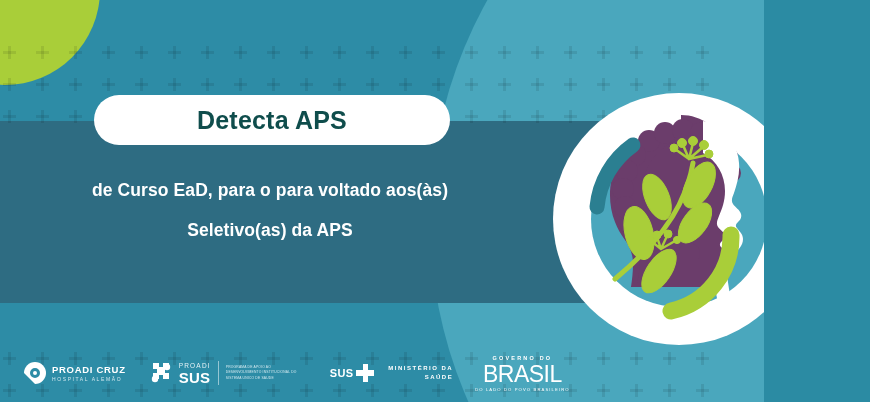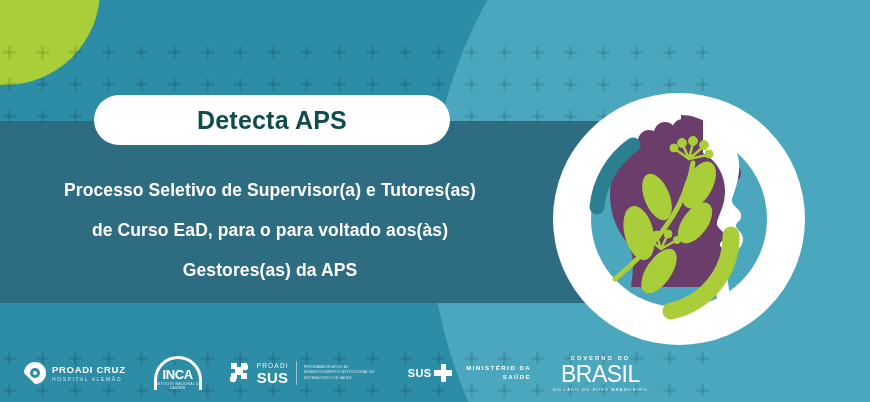--- a/index.html
+++ b/index.html
@@ -1,21 +1,21 @@
 <!DOCTYPE html>
 <html><head>
 <meta charset="utf-8">
 <style>
   html,body{margin:0;padding:0;}
   body{
     width:870px;height:402px;overflow:hidden;
     font-family:"Liberation Sans",sans-serif;
     background:#2b8ba3;
   }
-  .stage{position:relative;width:870px;height:402px;overflow:hidden;background:#2a8aa2;}
+  .stage{position:relative;width:764px;height:402px;overflow:hidden;background:#2a8aa2;}
 
   
   .bg-base{position:absolute;inset:0;background:#2d8ca6;}
   
   .bg-right{
     position:absolute;left:430px;top:-230px;width:900px;height:900px;
     background:#4aa7bd;border-radius:50%;
   }
   .bg-right2{
     position:absolute;left:560px;top:0;width:420px;height:402px;background:#4aa7bd;
@@ -246,23 +246,22 @@
       <div class="plus" style="left: 630px; top: 384px;"></div>
       <div class="plus" style="left: 663px; top: 384px;"></div>
       <div class="plus" style="left: 696px; top: 384px;"></div>
     </div>
 
   <div class="pill">
     <span>Detecta APS</span>
   </div>
 
   <div class="copy">
-    <div>Processo Seletivo de Supervisor(a) e Tutores(as)</div>
     <div>de Curso EaD, para o para voltado aos(às)</div>
-    <div>Gestores(as) da APS</div>
+    <div>Seletivo(as) da APS</div>
   </div>
 
   <div class="illus">
     <div class="illus-disc"></div>
     <svg width="252" height="252" viewBox="0 0 252 252">
 
       <circle cx="126" cy="126" r="88" fill="#4aa7bd"></circle>
 
       <g fill="#6b3d6b">
         <path d="M128 40
@@ -351,25 +350,20 @@
   <div class="logobar">
 
     <div class="logo lg-oc">
       <div class="mark"></div>
       <div>
         <div class="txt1">PROADI CRUZ</div>
         <div class="txt2">HOSPITAL ALEMÃO</div>
       </div>
     </div>
 
-    <div class="logo lg-inca">
-      <div class="arc"></div>
-      <div class="nm">INCA</div>
-      <div class="sub">INSTITUTO NACIONAL DE CÂNCER</div>
-    </div>
 
     <div class="logo lg-proadi">
       <div class="glyph">
         <svg width="26" height="26" viewBox="0 0 26 26">
           <path d="M5 3 h6 v4 h4 V3 h6 v6 h-4 v4 h4 v6 h-6 v-4 h-4 v4 H5 v-6 h4 v-4 H5 z" fill="#ffffff"></path>
           <circle cx="19" cy="7" r="3.2" fill="#ffffff"></circle>
           <circle cx="7" cy="19" r="3.2" fill="#ffffff"></circle>
         </svg>
       </div>
       <div>

